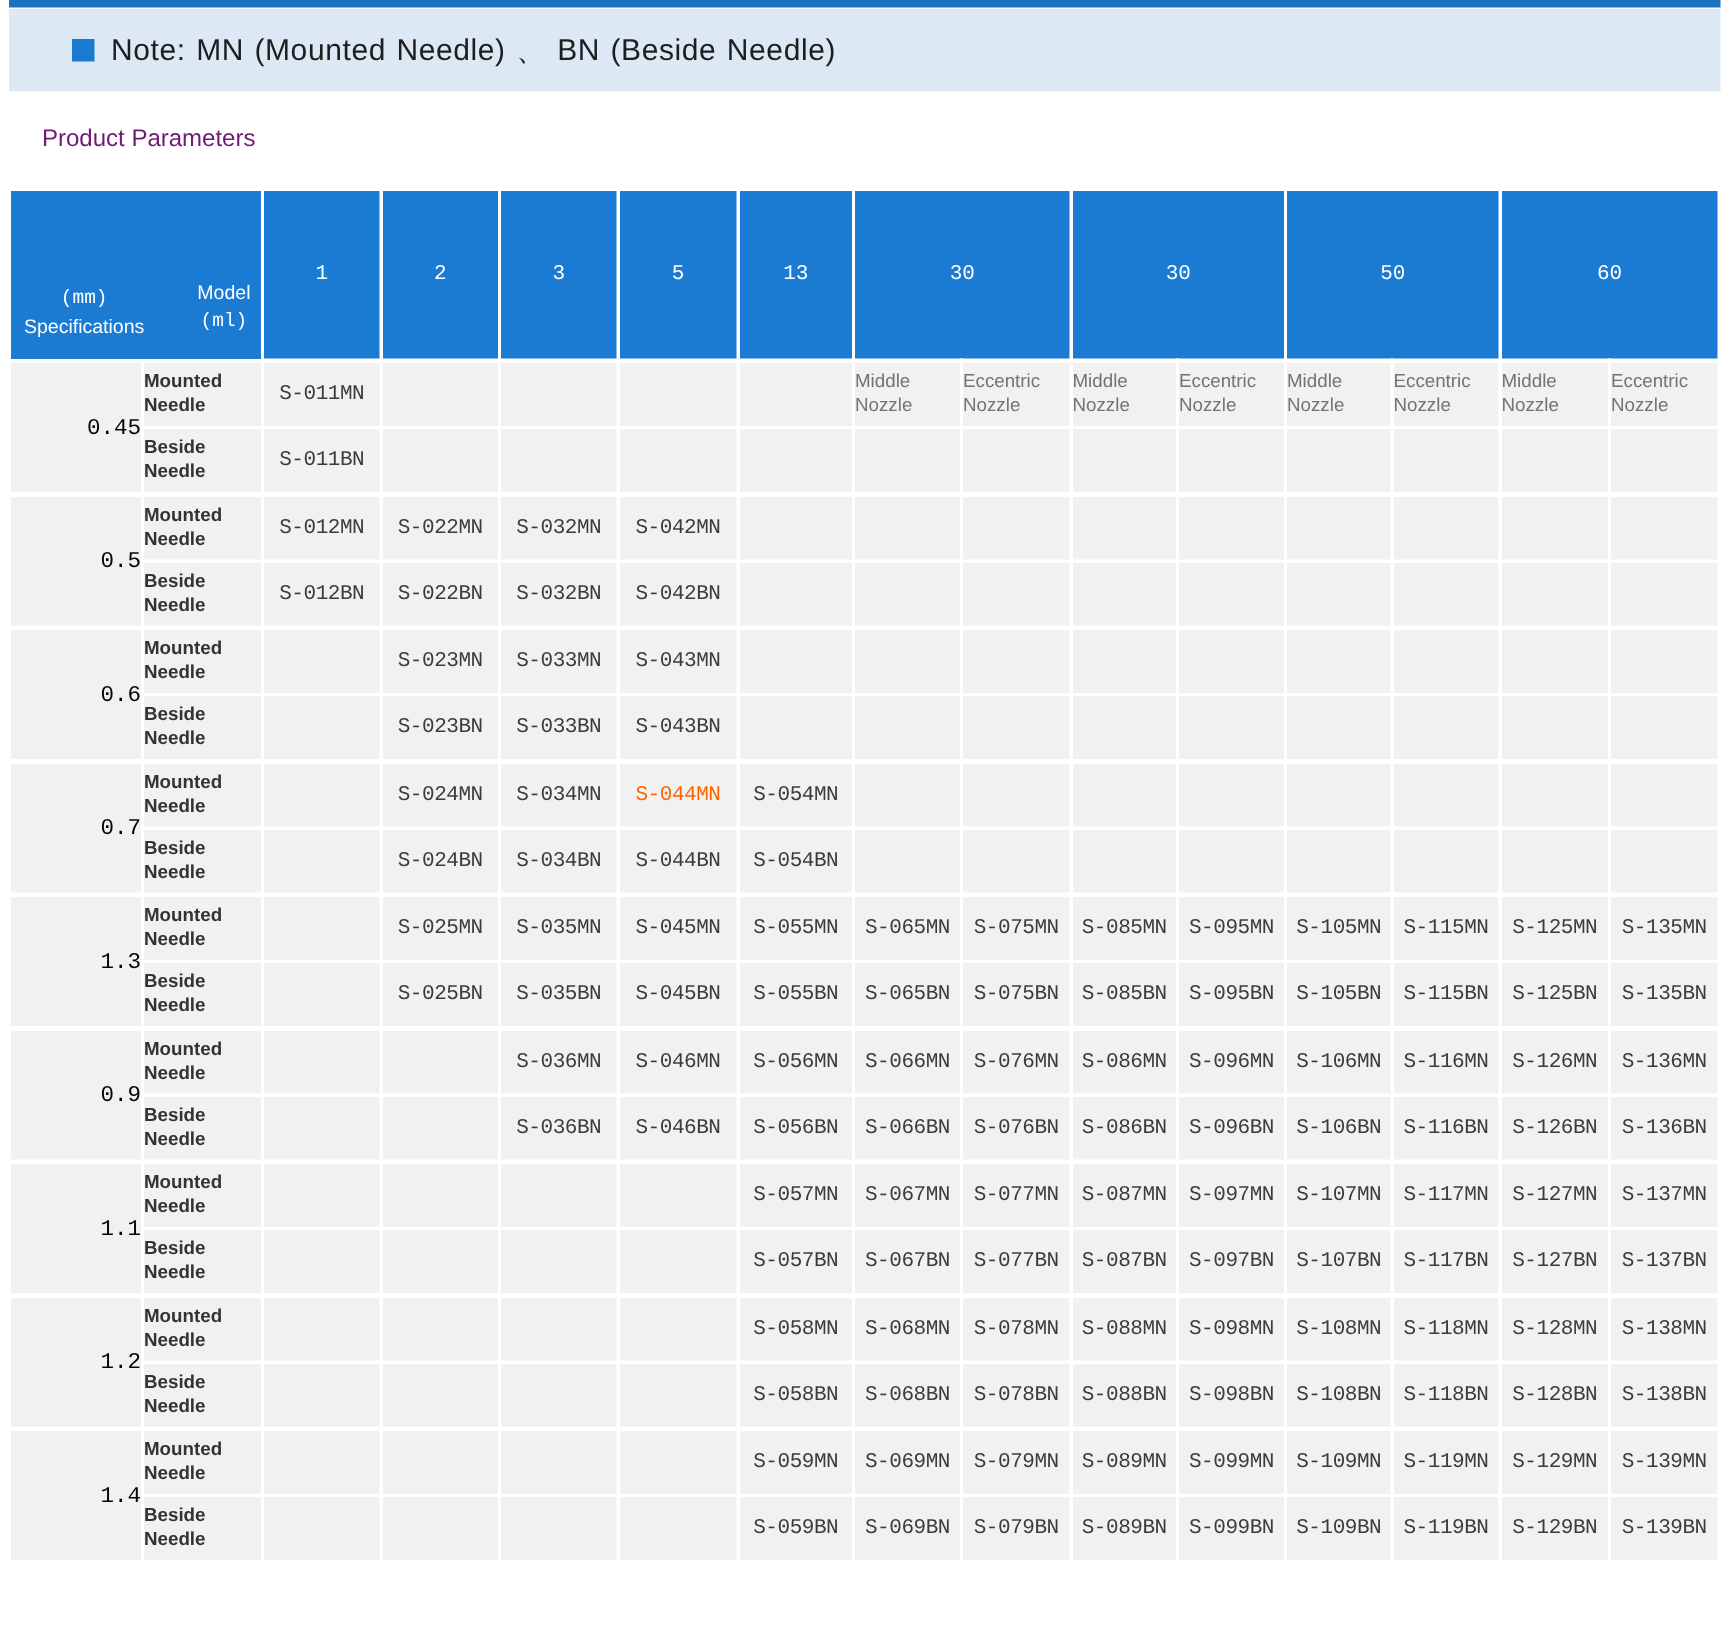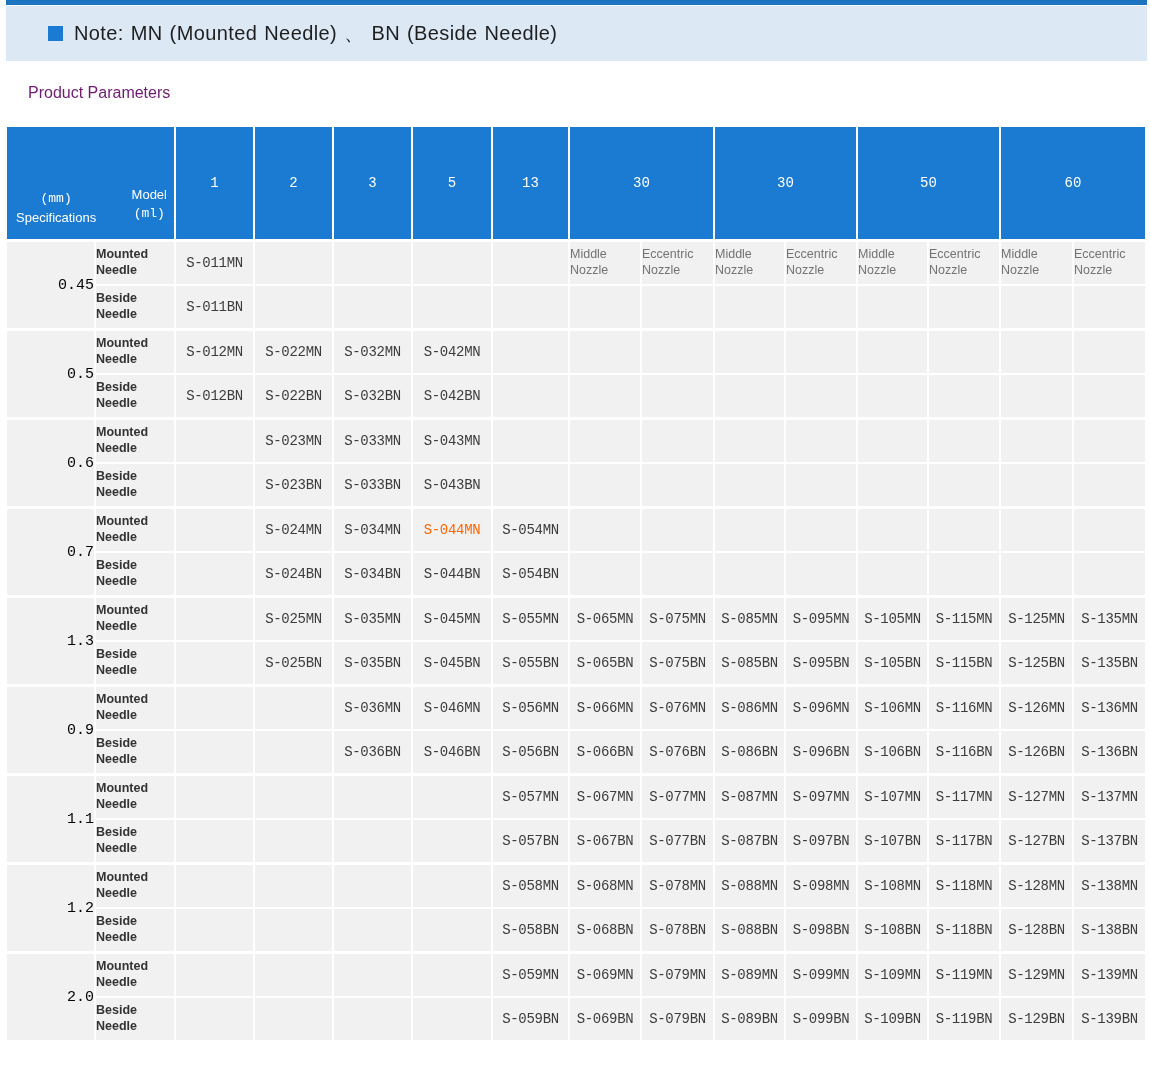--- a/index.html
+++ b/index.html
@@ -359,21 +359,21 @@
           <td class="code-cell">S-068BN</td>
           <td class="code-cell">S-078BN</td>
           <td class="code-cell">S-088BN</td>
           <td class="code-cell">S-098BN</td>
           <td class="code-cell">S-108BN</td>
           <td class="code-cell">S-118BN</td>
           <td class="code-cell">S-128BN</td>
           <td class="code-cell">S-138BN</td>
         </tr>
         <tr class="group-start">
-          <td class="spec-cell" rowspan="2">2.0</td>
+          <td class="spec-cell" rowspan="2">1.4</td>
           <td class="needle-cell">Mounted Needle</td>
           <td class="code-cell"></td>
           <td class="code-cell"></td>
           <td class="code-cell"></td>
           <td class="code-cell"></td>
           <td class="code-cell">S-059MN</td>
           <td class="code-cell">S-069MN</td>
           <td class="code-cell">S-079MN</td>
           <td class="code-cell">S-089MN</td>
           <td class="code-cell">S-099MN</td>

